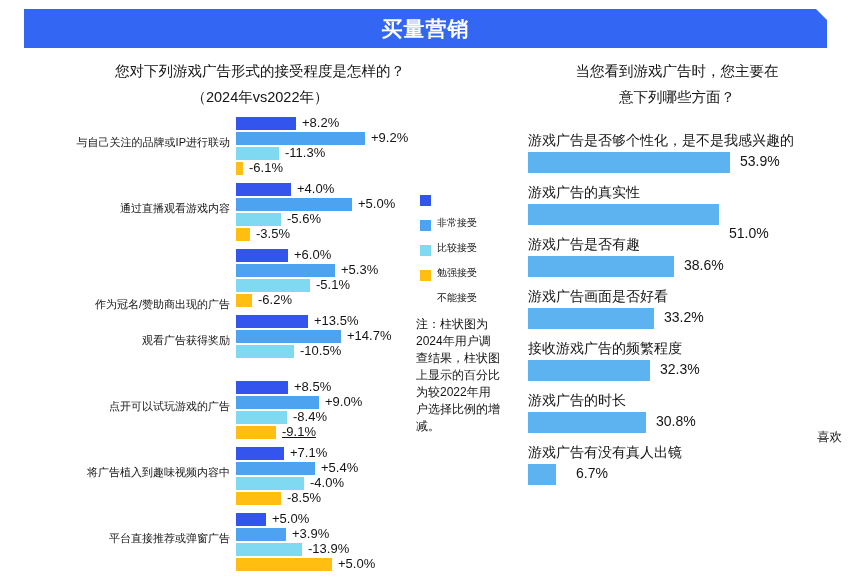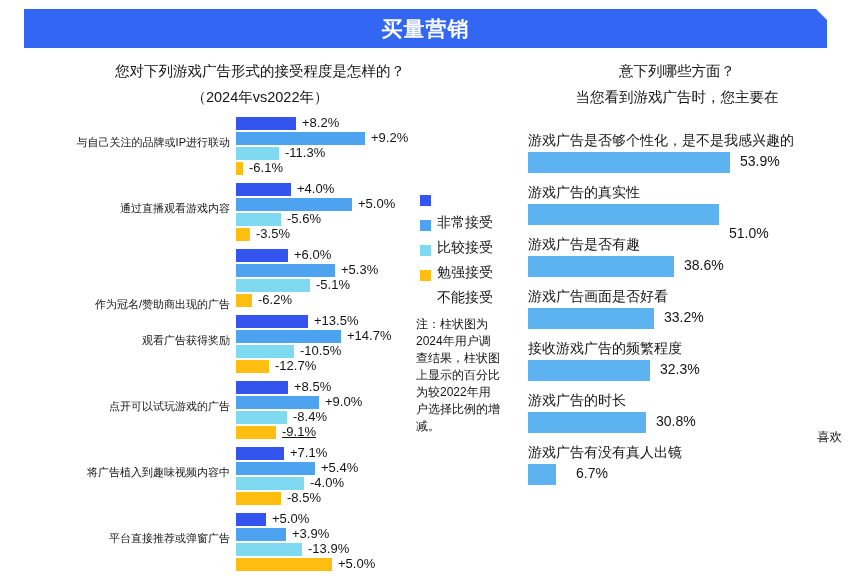--- a/index.html
+++ b/index.html
@@ -49,21 +49,21 @@
   .bar.s2 { background: #7fd9f0; }
   .bar.s3 { background: #ffbe10; }
   .bval {
     position: absolute; top: -2px; font-size: 13px; color: #141414; white-space: nowrap;
   }
 
   
   .legend { position: absolute; left: 420px; top: 188px; }
   .lg-item { display: flex; align-items: center; height: 25px; }
   .lg-swatch { width: 11px; height: 11px; margin-right: 6px; flex: 0 0 auto; }
-  .lg-text { font-size: 14px; color: #141414; white-space: nowrap; margin-top: 44px; }
+  .lg-text { font-size: 10px; color: #141414; white-space: nowrap; margin-top: 44px; }
 
   
   .note {
     position: absolute; left: 416px; top: 316px; width: 86px;
     font-size: 12px; color: #141414; line-height: 17px; text-align: left;
   }
 
   
   .right-chart { position: absolute; left: 528px; top: 130px; width: 330px; }
   .ritem { position: relative; margin-bottom: 8px; }
@@ -90,22 +90,22 @@
       <span class="banner-title">买量营销</span>
     </div>
   </div>
 
   <div class="left-title">
     <div>您对下列游戏广告形式的接受程度是怎样的？</div>
     <div>（2024年vs2022年）</div>
   </div>
 
   <div class="right-title">
+    <div>当您看到游戏广告时，您主要在</div>
     <div>意下列哪些方面？</div>
-    <div>当您看到游戏广告时，您主要在</div>
   </div>
 
   <div class="left-chart" id="left-chart">
       <div class="grp" style="height: 66px;">
         <div class="grp-label" style="top: 18px;">与自己关注的品牌或IP进行联动</div>
         <div class="bars">
           <div class="barrow">
             <div class="bar s0" style="width: 60px; background: rgb(51, 85, 238);"></div>
             <div class="bval" style="left: 66px;">+8.2%</div>
           </div>
@@ -172,24 +172,20 @@
             <div class="bar s0" style="width: 72px; background: rgb(51, 85, 238);"></div>
             <div class="bval" style="left: 78px;">+13.5%</div>
           </div>
           <div class="barrow">
             <div class="bar s1" style="width: 105px; background: rgb(77, 163, 240);"></div>
             <div class="bval" style="left: 111px;">+14.7%</div>
           </div>
           <div class="barrow">
             <div class="bar s2" style="width: 58px; background: rgb(127, 217, 240);"></div>
             <div class="bval" style="left: 64px;">-10.5%</div>
-          </div>
-          <div class="barrow">
-            <div class="bar s3" style="width: 33px; background: rgb(255, 190, 16);"></div>
-            <div class="bval" style="left: 39px;">-12.7%</div>
           </div>
         </div>
       </div>
       <div class="grp" style="height: 66px;">
         <div class="grp-label" style="top: 18px; padding-left: 16px;">点开可以试玩游戏的广告</div>
         <div class="bars">
           <div class="barrow">
             <div class="bar s0" style="width: 52px; background: rgb(51, 85, 238);"></div>
             <div class="bval" style="left: 58px;">+8.5%</div>
           </div>

